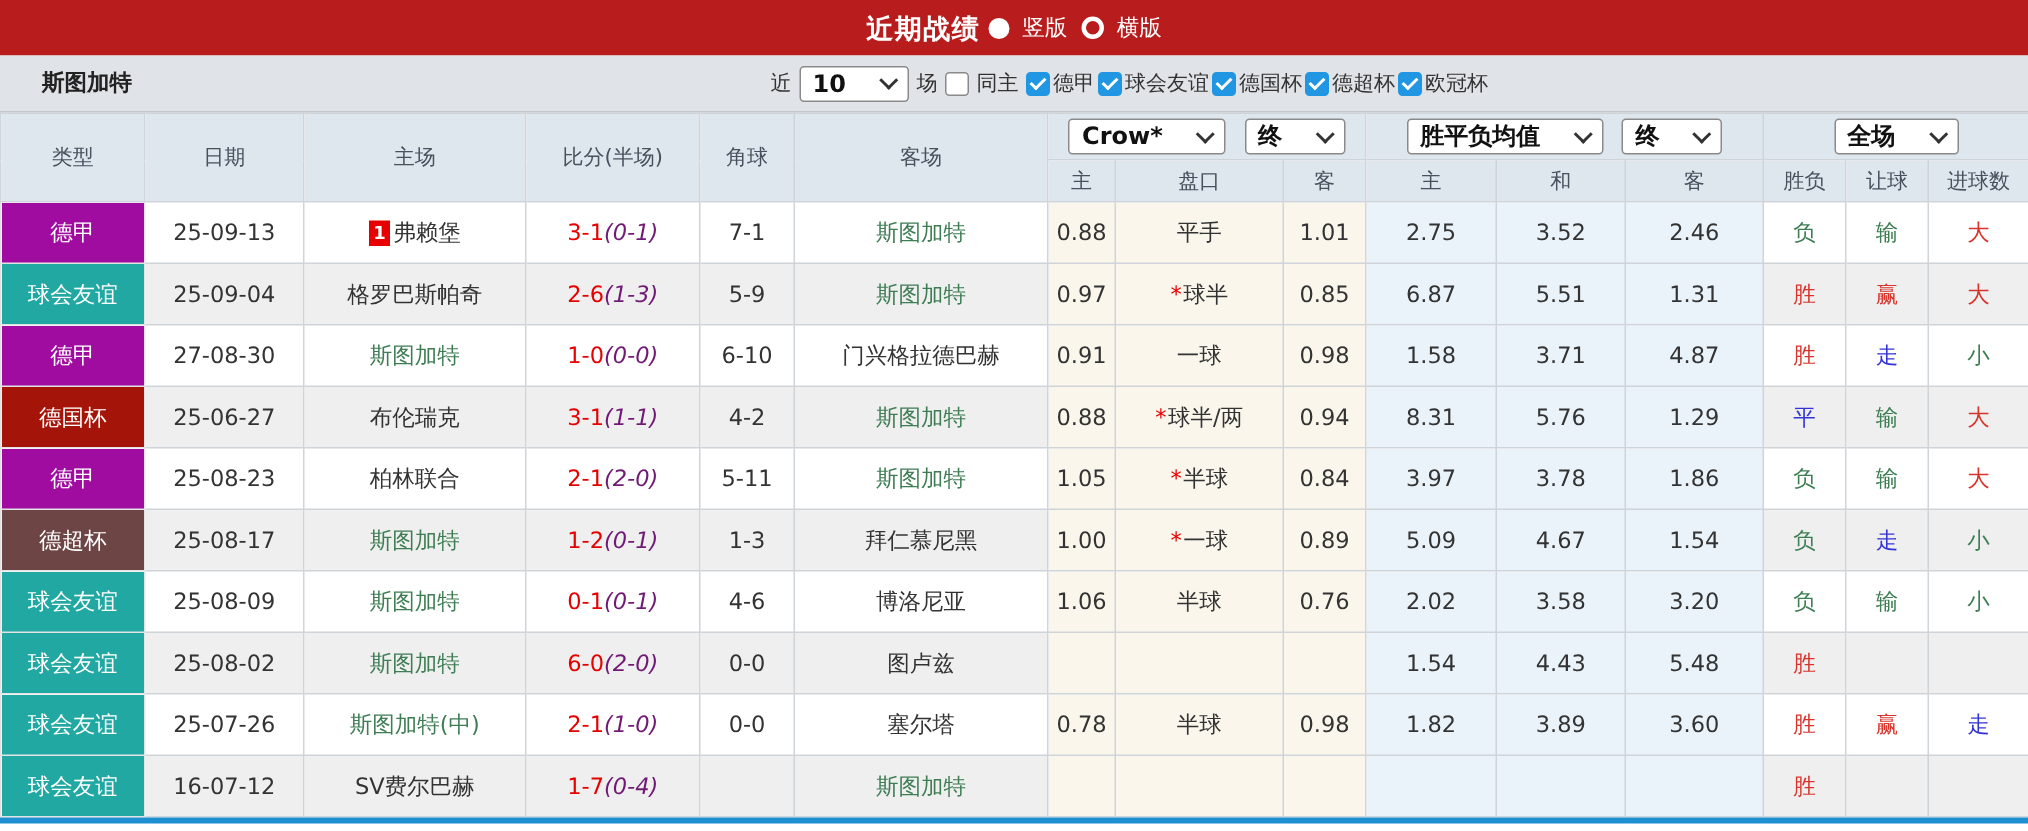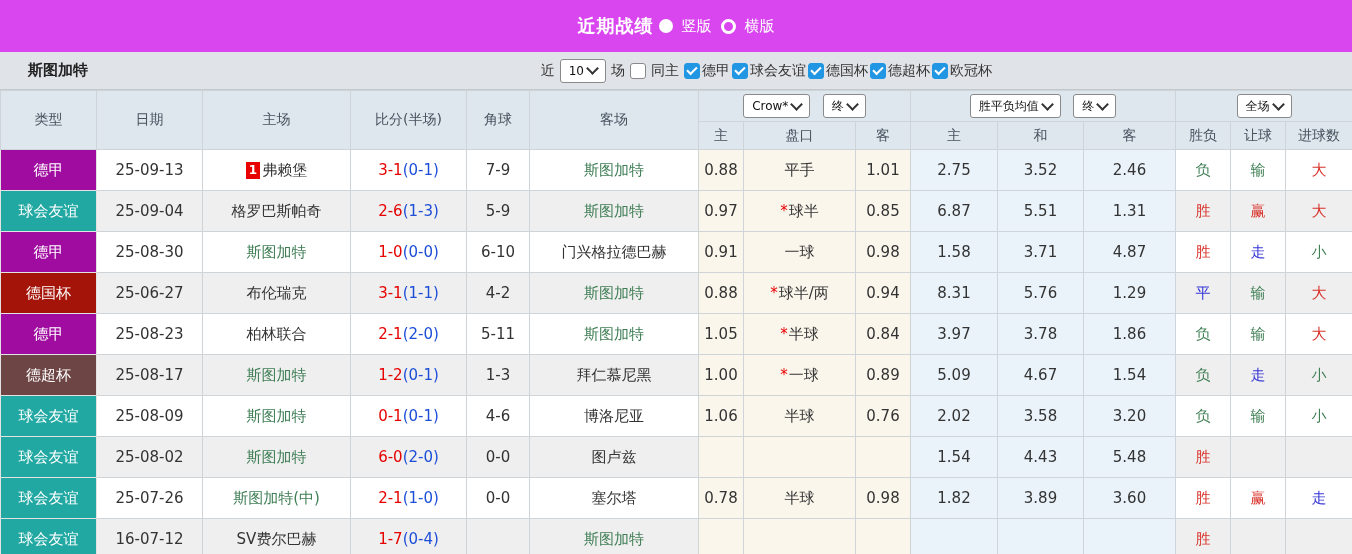--- a/index.html
+++ b/index.html
@@ -3,39 +3,39 @@
 <meta charset="utf-8">
 <style>
   html,body{margin:0;padding:0;}
   body{
     width:1352px;height:554px;overflow:hidden;
     font-family:"DejaVu Sans","Liberation Sans",sans-serif;
     background:#fff;font-size:15px;color:#333;
   }
   
   .topbar{
-    height:52px;background:#d946ef;display:flex;align-items:center;
+    height:37px;background:#b91c1c;display:flex;align-items:center;
     justify-content:center;gap:9px;color:#fff;
   }
   .topbar .title{font-weight:bold;font-size:18px;letter-spacing:1px;}
   .radio{display:inline-block;border-radius:50%;box-sizing:border-box;cursor:pointer;}
   .radio.filled{width:14px;height:14px;background:#fff;margin-left:-4px;}
   .radio.ring{width:15px;height:15px;border:3.5px solid #fff;background:transparent;}
   .topbar .opt-label{font-size:15px;}
   
   .filterbar{
     height:37px;background:#E0E3E7;border-bottom:1px solid #c3c8cd;
     display:flex;align-items:center;
   }
   .team-name{font-weight:bold;font-size:15px;color:#222;padding-left:28px;}
   .filters{margin-left:auto;margin-right:360px;display:flex;align-items:center;gap:5px;font-size:14px;color:#333;white-space:nowrap;}
   .select{
     background:#fff;border:1px solid #8a8a8a;border-radius:3px;
-    padding:2px 8px 2px 8px;display:inline-flex;align-items:center;gap:4px;
-    font-size:12px;color:#111;cursor:pointer;line-height:18px;
+    padding:2px 8px 2px 8px;display:inline-flex;align-items:center;gap:24px;
+    font-size:16px;color:#111;cursor:pointer;line-height:18px;font-weight:bold;
   }
   .chev{width:7px;height:7px;border-right:2px solid #333;border-bottom:2px solid #333;
         transform:rotate(45deg);margin-top:-4px;display:inline-block;}
   .cb{width:16px;height:16px;border-radius:3px;display:inline-flex;align-items:center;
       justify-content:center;box-sizing:border-box;cursor:pointer;}
   .cb.off{background:#fff;border:1px solid #8a8a8a;}
   .cb.on{background:#2196E3;border:1px solid #2196E3;}
   .cb .tick{width:8px;height:4px;border-left:2px solid #fff;border-bottom:2px solid #fff;
             transform:rotate(-45deg) translate(1px,-1px);display:inline-block;}
   
@@ -44,21 +44,21 @@
         font-weight:normal;padding:0;}
   thead th{background:#DEE7EE;color:#47525e;font-size:14px;}
   tr.hrowA th{height:30px;}
   tr.hrowB th{height:27px;}
   .ddcell .select{margin:0 4px;justify-content:space-between;}
   tbody td{height:40px;font-size:15px;color:#333;background:#fff;}
   tbody tr:nth-child(even) td{background:#EFEFEF;}
   tbody td.col-crow{background:#FBF6EC !important;}
   tbody td.col-avg{background:#EAF3FA !important;}
   .score .ft{color:#E60000;}
-  .score .ht{color:#1d4ed8;}
+  .score .ht{color:#701a75;font-style:italic;}
   .self{color:#3F7E55;}
   .badge{display:inline-block;background:#E80000;color:#fff;font-size:12px;font-weight:bold;
          padding:0 3px;line-height:17px;margin-right:2px;vertical-align:1px;}
   .star{color:#E60000;margin-right:1px;}
   td.type-cell{color:#fff;font-size:15px;border-color:#e3e3e3;}
   .bottombar{height:4px;background:#1E8FD0;}
 </style>
 </head>
 <body>
 
@@ -170,21 +170,21 @@
       <th>让球</th>
       <th>进球数</th>
     </tr>
   </thead>
   <tbody id="tbody">
       <tr>
         <td class="type-cell" style="background: rgb(160, 12, 160);">德甲</td>
         <td>25-09-13</td>
         <td><span class="badge">1</span><span>弗赖堡</span></td>
         <td class="score"><span class="ft">3-1</span><span class="ht">(0-1)</span></td>
-        <td>7-9</td>
+        <td>7-1</td>
         <td><span class="self">斯图加特</span></td>
         <td class="col-crow">0.88</td>
         <td class="col-crow"><span>平手</span></td>
         <td class="col-crow">1.01</td>
         <td class="col-avg">2.75</td>
         <td class="col-avg">3.52</td>
         <td class="col-avg">2.46</td>
         <td style="color: rgb(62, 126, 83);">负</td>
         <td style="color: rgb(62, 126, 83);">输</td>
         <td style="color: rgb(217, 52, 44);">大</td>
@@ -201,21 +201,21 @@
         <td class="col-crow">0.85</td>
         <td class="col-avg">6.87</td>
         <td class="col-avg">5.51</td>
         <td class="col-avg">1.31</td>
         <td style="color: rgb(217, 52, 44);">胜</td>
         <td style="color: rgb(217, 52, 44);">赢</td>
         <td style="color: rgb(217, 52, 44);">大</td>
       </tr>
       <tr>
         <td class="type-cell" style="background: rgb(160, 12, 160);">德甲</td>
-        <td>25-08-30</td>
+        <td>27-08-30</td>
         <td><span class="self">斯图加特</span></td>
         <td class="score"><span class="ft">1-0</span><span class="ht">(0-0)</span></td>
         <td>6-10</td>
         <td><span>门兴格拉德巴赫</span></td>
         <td class="col-crow">0.91</td>
         <td class="col-crow"><span>一球</span></td>
         <td class="col-crow">0.98</td>
         <td class="col-avg">1.58</td>
         <td class="col-avg">3.71</td>
         <td class="col-avg">4.87</td>

